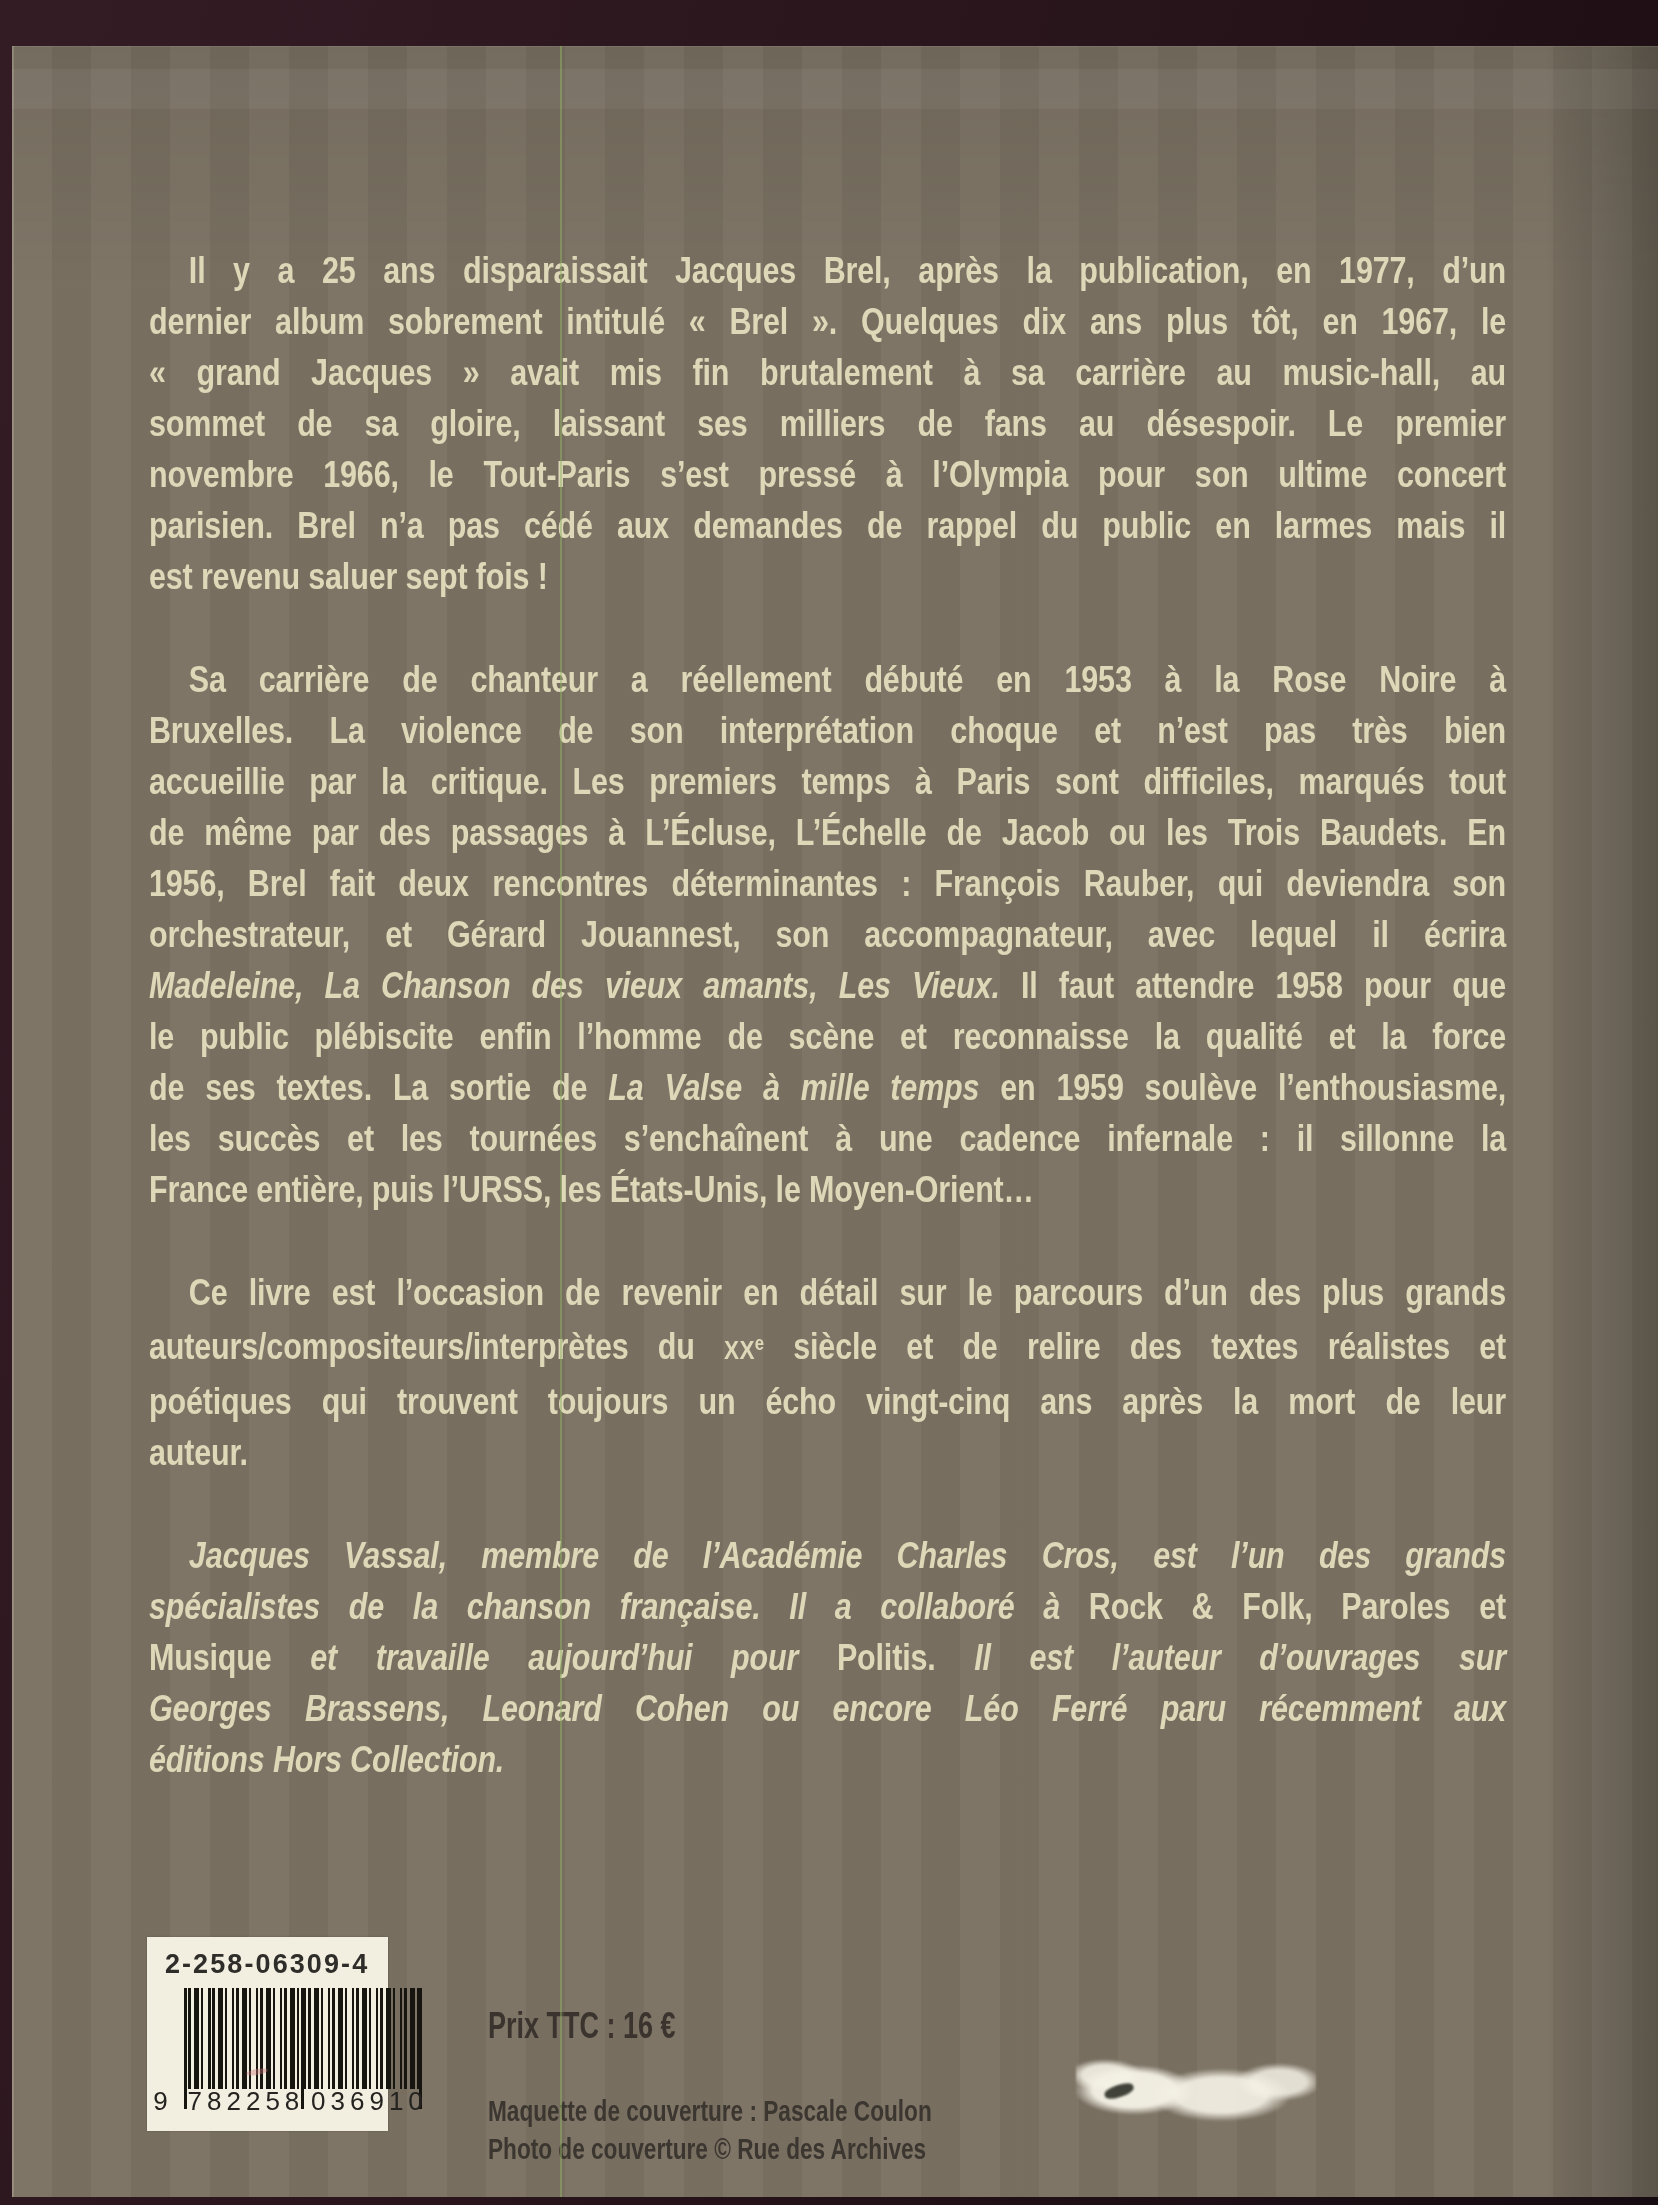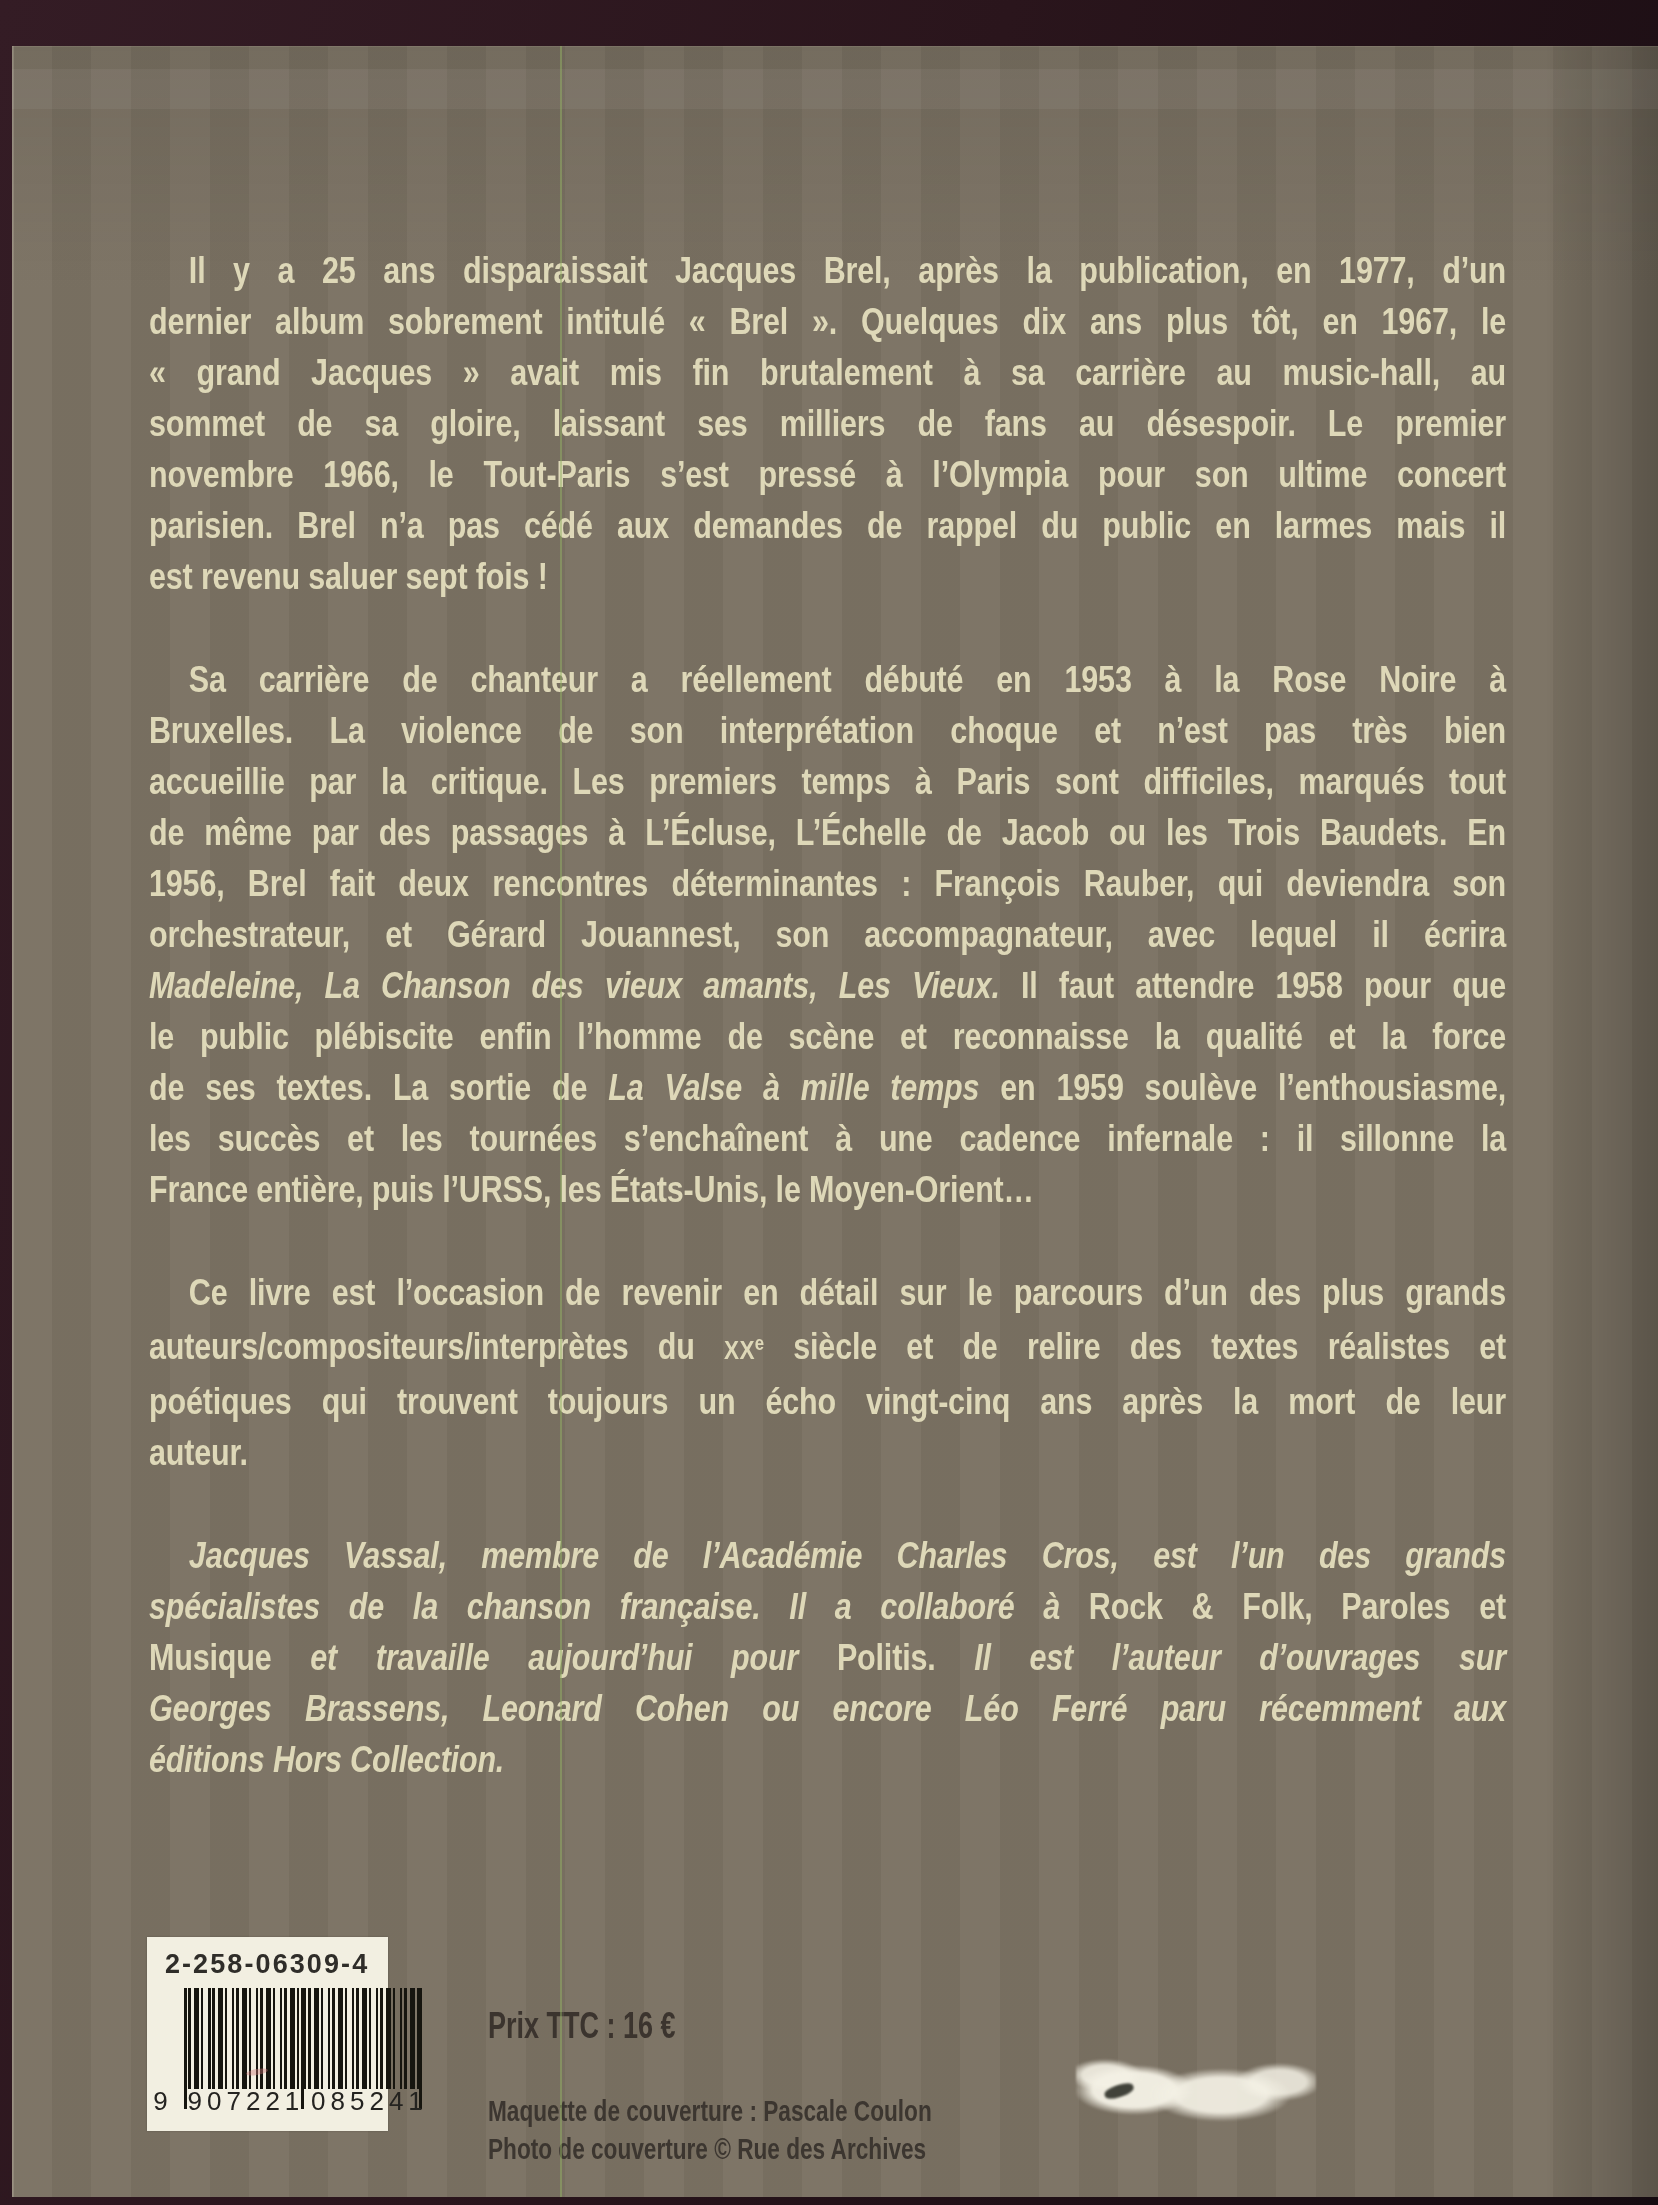--- a/index.html
+++ b/index.html
@@ -134,22 +134,22 @@
 
   <div class="barcode-label">
     <div class="isbn">2-258-06309-4</div>
     <div class="bars"></div>
     <div class="guard g-left"></div>
     <div class="guard g-mid"></div>
     <div class="guard g-right"></div>
     <div class="pink-mark"></div>
     <div class="ean">
       <span class="nine">9</span>
-      <span class="grp">907221</span>
-      <span class="grp">085241</span>
+      <span class="grp">782258</span>
+      <span class="grp">036910</span>
     </div>
   </div>
 
   <div class="price">Prix TTC : 16 €</div>
 
   <div class="credits">
     <div>Maquette de couverture : Pascale Coulon</div>
     <div>Photo de couverture © Rue des Archives</div>
   </div>
 

